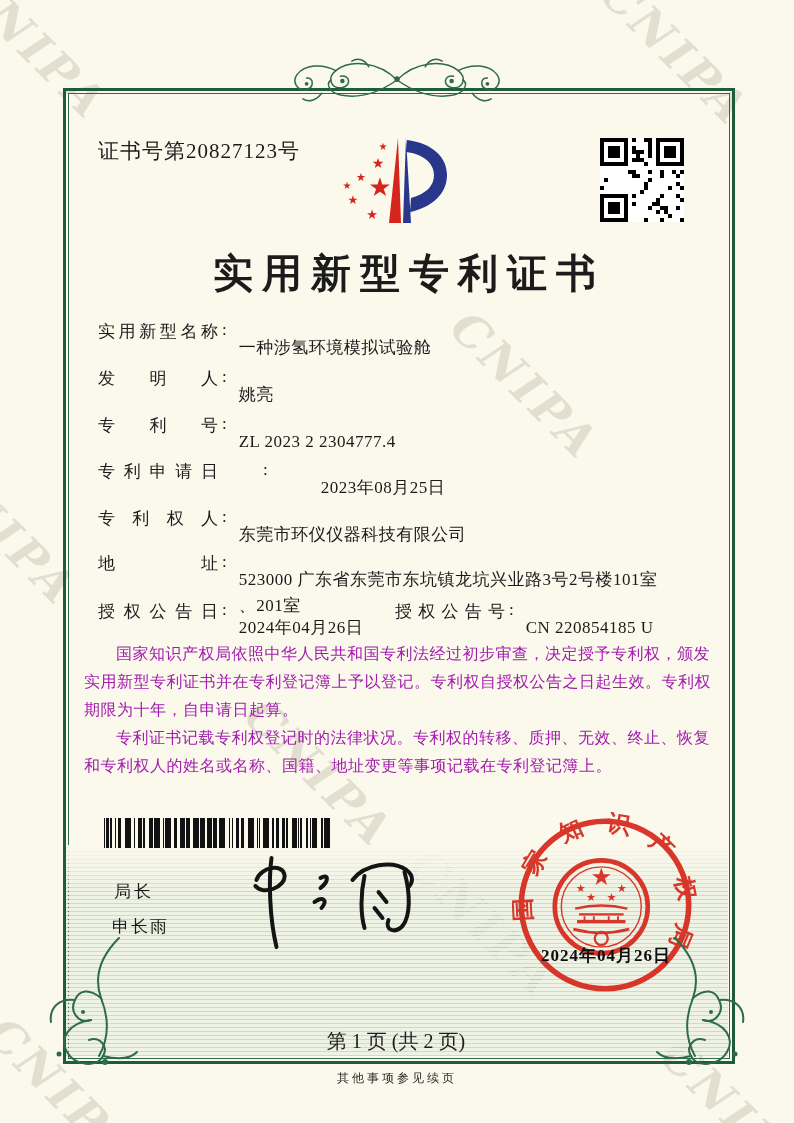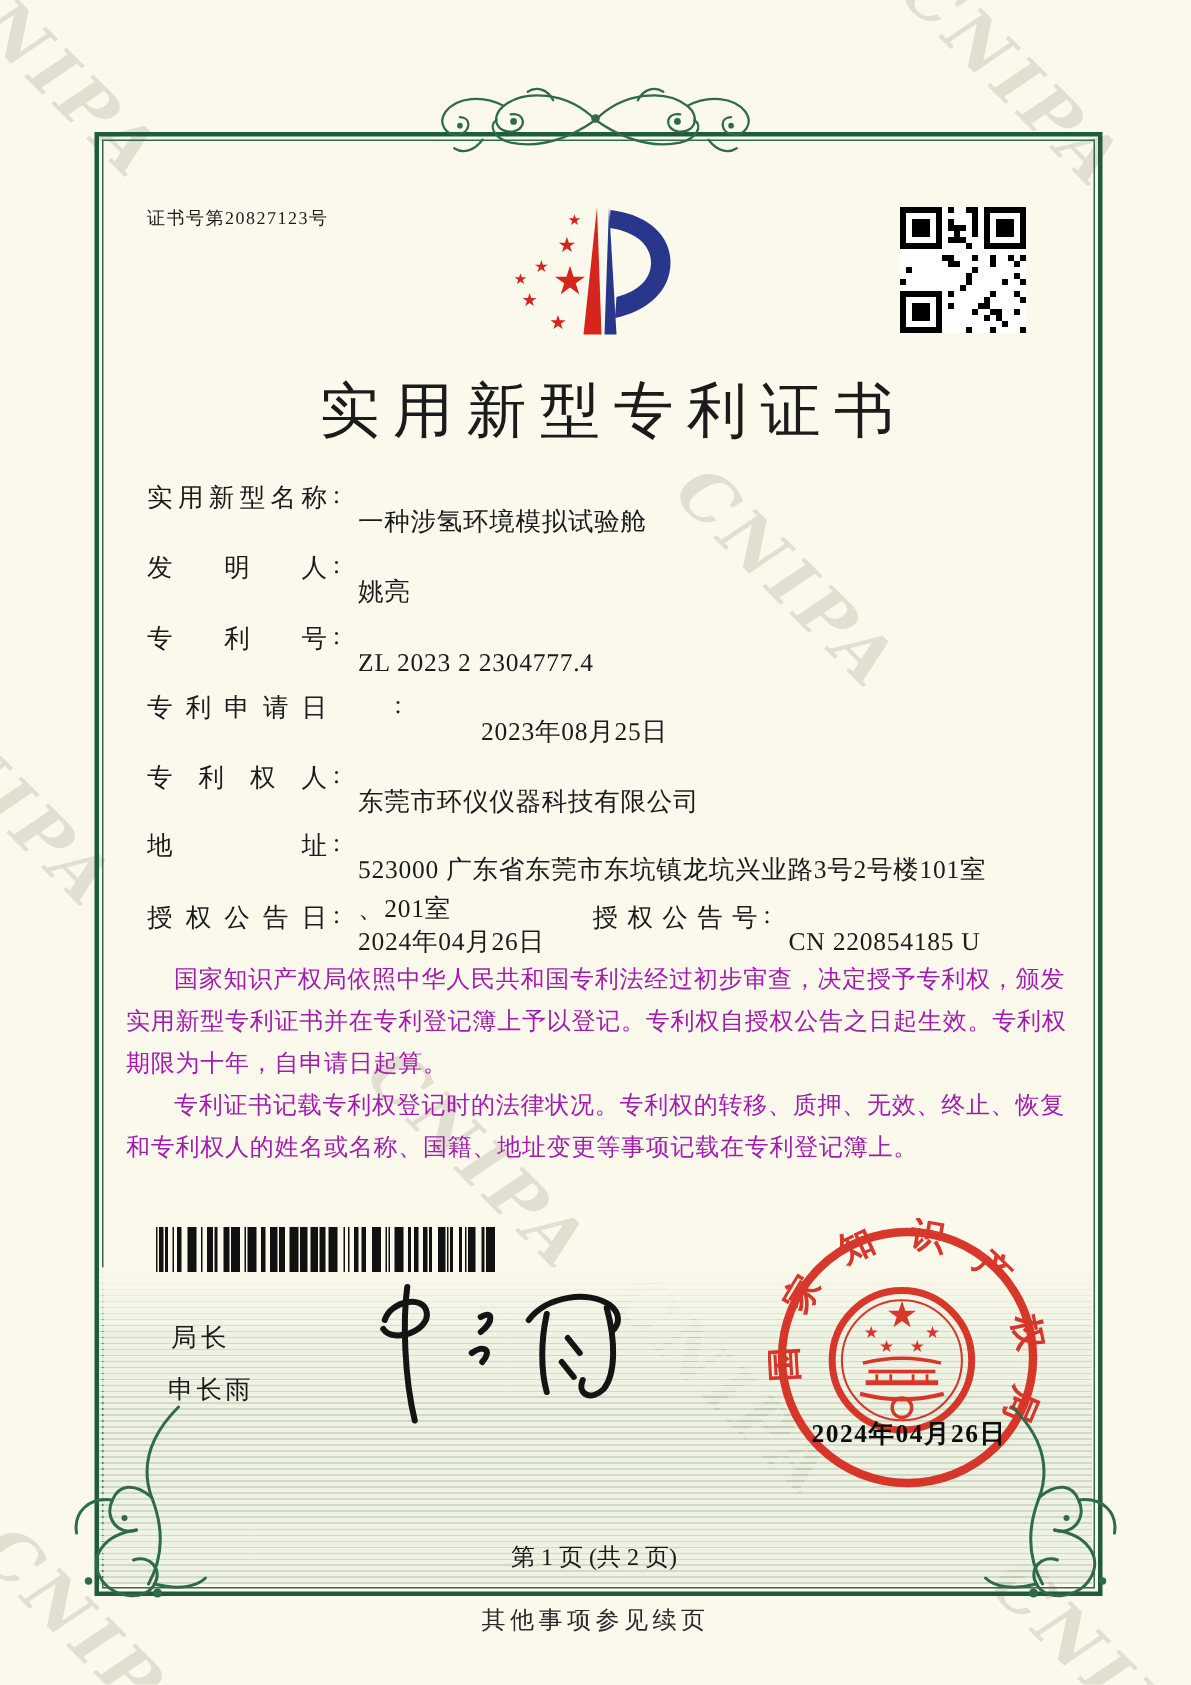--- a/index.html
+++ b/index.html
@@ -19,46 +19,46 @@
          border:3px solid #1E5C3A;z-index:2;}
   .frame::before{content:"";position:absolute;inset:2px;border:1px solid #2F6B49;}
 
   .guilloche{position:absolute;left:66px;top:845px;width:662px;height:211px;z-index:2;
       background:repeating-linear-gradient(0deg, rgba(112,150,112,0.30) 0 1px, rgba(237,242,227,0.9) 1px 4px);}
   .guilloche::before{content:"";position:absolute;left:0;top:0;right:0;height:46px;
       background:linear-gradient(#FBF8EC, rgba(251,248,236,0));}
 
   .content{position:absolute;inset:0;z-index:3;}
 
-  .cert-no{position:absolute;left:98px;top:137px;font-size:12px;letter-spacing:1px;text-align:right;}
+  .cert-no{position:absolute;left:98px;top:137px;font-size:21px;letter-spacing:1px;text-align:right;}
 
   .title{position:absolute;left:63px;top:246px;width:666px;text-align:center;
-         font-size:40px;font-weight:normal;letter-spacing:9px;padding-left:26px;box-sizing:border-box;}
+         font-size:40px;font-weight:bold;letter-spacing:9px;padding-left:26px;box-sizing:border-box;}
 
   .frow{position:absolute;left:98px;font-size:17px;display:flex;align-items:flex-start;}
   .flabel{display:inline-block;width:120px;text-align:justify;text-align-last:justify;
           text-justify:distribute;flex:none;}
   .fcolon{flex:none;margin:0 12px 0 4px;}
   .fvalue{white-space:pre-line;width:478px;line-height:26px;letter-spacing:0.5px;margin-top:15px;}
   .frow2{position:absolute;left:395px;font-size:17px;display:flex;}
   .frow2 .flabel{width:110px;}
 
   .paras{position:absolute;left:84px;top:640px;width:632px;font-size:16px;
          line-height:28px;color:#a21caf;}
   .paras p{margin:0;text-indent:2em;letter-spacing:0.5px;}
 
   .sig-title{position:absolute;left:114px;top:880px;font-size:17px;letter-spacing:3px;}
   .sig-name{position:absolute;left:112px;top:915px;font-size:17px;letter-spacing:2px;}
 
   .seal-date{position:absolute;left:528px;top:944px;width:156px;text-align:center;
              font-size:17px;font-weight:600;color:#0d0d0d;letter-spacing:1px;z-index:5;}
 
-  .page-num{position:absolute;left:63px;top:1028px;width:666px;text-align:center;font-size:16px;}
+  .page-num{position:absolute;left:63px;top:1028px;width:666px;text-align:center;font-size:20px;}
   .cont-note{position:absolute;left:0;top:1070px;width:794px;text-align:center;
-             font-size:16px;letter-spacing:3px;color:#2a2a2a;}
+             font-size:12px;letter-spacing:3px;color:#2a2a2a;}
   svg{display:block;}
 </style>
 </head>
 <body>
 
 <div class="page">
 
   <span class="wm" style="left:-14px;top:-40px;">CNIPA</span>
   <span class="wm" style="left:628px;top:-34px;">CNIPA</span>
   <span class="wm" style="left:478px;top:300px;">CNIPA</span>

